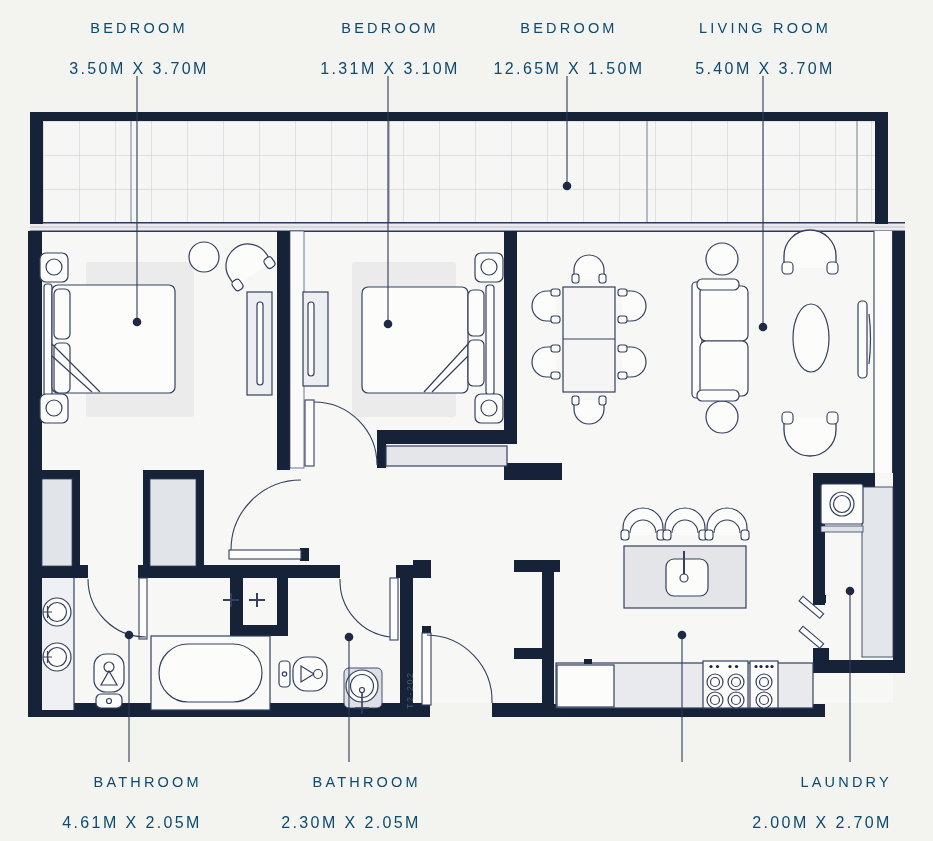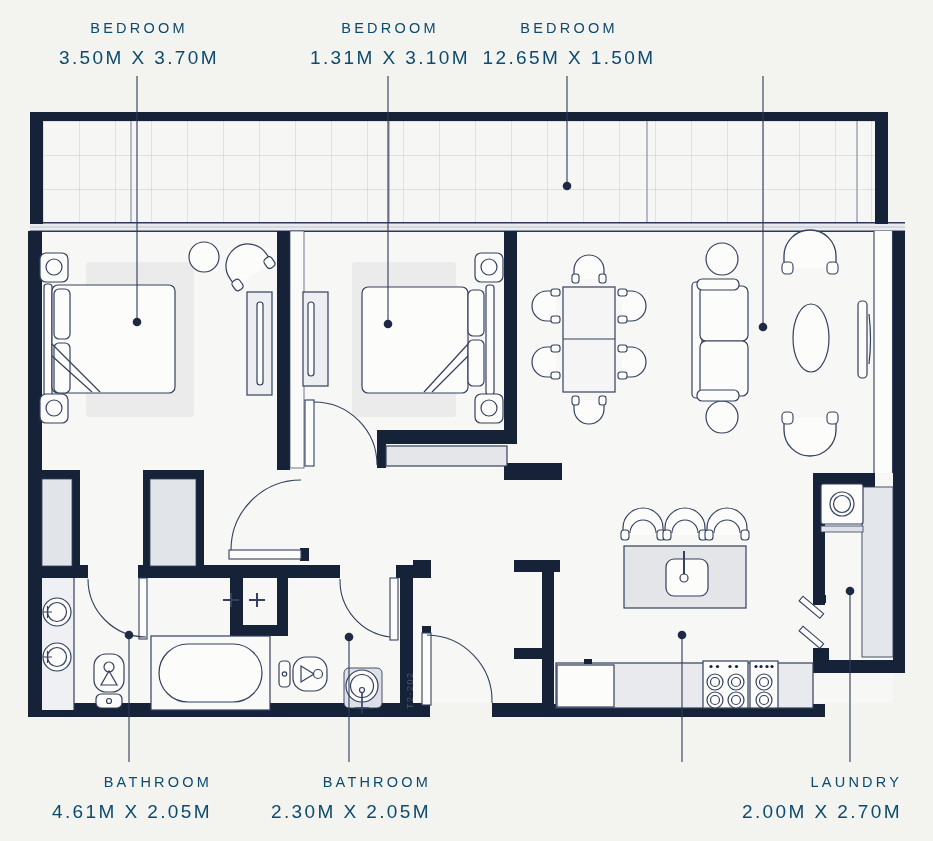--- a/index.html
+++ b/index.html
@@ -1,21 +1,21 @@
 <!DOCTYPE html>
 <html><head>
 <meta charset="utf-8">
 <style>
   html,body{margin:0;padding:0;}
   body{background:#f3f3f0;font-family:"Liberation Sans",sans-serif;}
   #stage{position:relative;width:933px;height:841px;background:#f3f3f0;overflow:hidden;}
   #plan-svg{position:absolute;left:0;top:0;}
   .lbl{position:absolute;text-align:center;transform:translateX(-50%);color:#0c4a6e;white-space:nowrap;}
   .lbl .name{display:block;font-size:14.5px;letter-spacing:3.2px;font-weight:400;}
-  .lbl .dims{display:block;margin-top:11px;font-size:19px;letter-spacing:2.4px;}
+  .lbl .dims{display:block;margin-top:24px;font-size:16px;letter-spacing:2.4px;}
   .lbl-top{top:20px;}
   .lbl-bottom{top:774px;text-align:right;}
 </style>
 </head>
 <body>
 
 <div id="stage">
 
 <svg id="plan-svg" width="933" height="841" viewBox="0 0 933 841">
   <defs>
@@ -303,20 +303,24 @@
   <span class="dims">3.50M X 3.70M</span>
 </div>
 <div class="lbl lbl-top" style="left:390px">
   <span class="name">BEDROOM</span>
   <span class="dims">1.31M X 3.10M</span>
 </div>
 <div class="lbl lbl-top" style="left:569px">
   <span class="name">BEDROOM</span>
   <span class="dims">12.65M X 1.50M</span>
 </div>
+<div class="lbl lbl-top" style="left:765px">
+  <span class="name">LIVING ROOM</span>
+  <span class="dims">5.40M X 3.70M</span>
+</div>
 <div class="lbl lbl-bottom" style="left:132px">
   <span class="name">BATHROOM</span>
   <span class="dims">4.61M X 2.05M</span>
 </div>
 <div class="lbl lbl-bottom" style="left:351px">
   <span class="name">BATHROOM</span>
   <span class="dims">2.30M X 2.05M</span>
 </div>
 <div class="lbl lbl-bottom" style="left:822px">
   <span class="name">LAUNDRY</span>

